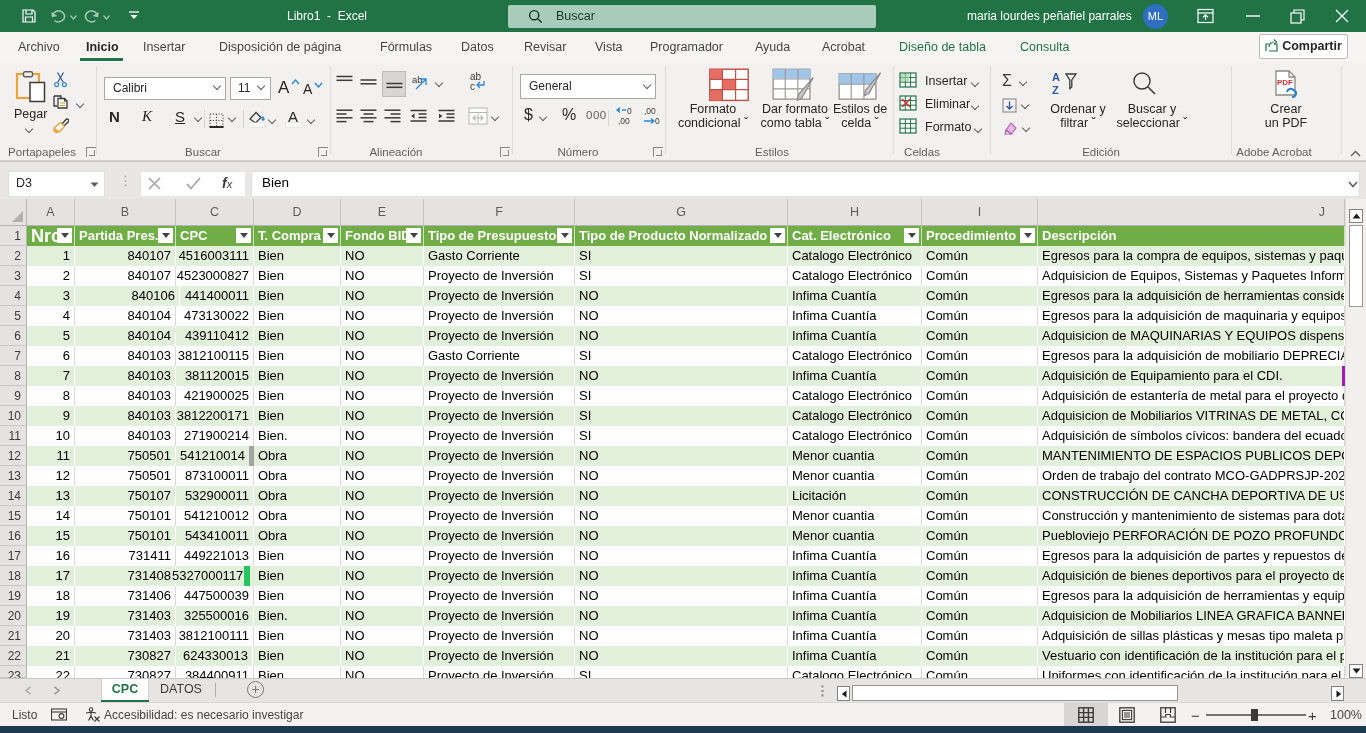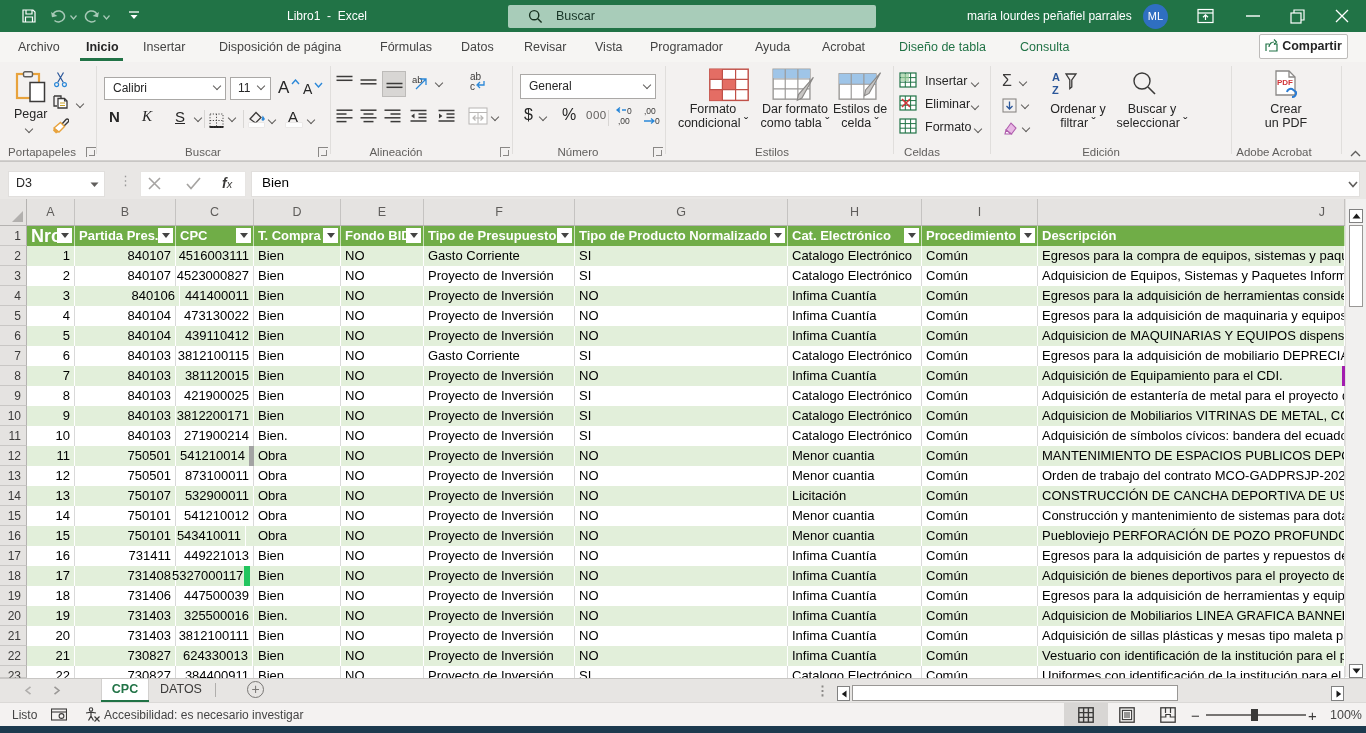--- a/index.html
+++ b/index.html
@@ -580,21 +580,21 @@
 <div class="dcell txt" style="left:397px;width:151px;border-right:1px solid #d9d9d9">Proyecto de Inversión</div>
 <div class="dcell txt" style="left:548px;width:213px;border-right:1px solid #d9d9d9">NO</div>
 <div class="dcell txt" style="left:761px;width:134px;border-right:1px solid #d9d9d9">Menor cuantia</div>
 <div class="dcell txt" style="left:895px;width:116px;border-right:1px solid #d9d9d9">Común</div>
 <div class="dcell txt" style="left:1011px;width:307px;border-right:1px solid #d9d9d9">Construcción y mantenimiento de sistemas para dotación de agua</div>
 </div>
 <div class="rnum" style="top:526px;height:20px;line-height:20px">16</div>
 <div class="drow" style="top:526px;height:20px;background:#e2efda">
 <div class="dcell num" style="left:0px;width:48px;border-right:1px solid #ffffff">15</div>
 <div class="dcell num" style="left:48px;width:101px;border-right:1px solid #ffffff">750101</div>
-<div class="dcell num" style="left:141px;width:78px;border-right:1px solid #ffffff">543410011</div>
+<div class="dcell num" style="left:149px;width:78px;border-right:1px solid #ffffff">543410011</div>
 <div class="dcell txt" style="left:227px;width:87px;border-right:1px solid #ffffff">Obra</div>
 <div class="dcell txt" style="left:314px;width:83px;border-right:1px solid #ffffff">NO</div>
 <div class="dcell txt" style="left:397px;width:151px;border-right:1px solid #ffffff">Proyecto de Inversión</div>
 <div class="dcell txt" style="left:548px;width:213px;border-right:1px solid #ffffff">NO</div>
 <div class="dcell txt" style="left:761px;width:134px;border-right:1px solid #ffffff">Menor cuantia</div>
 <div class="dcell txt" style="left:895px;width:116px;border-right:1px solid #ffffff">Común</div>
 <div class="dcell txt" style="left:1011px;width:307px;border-right:1px solid #ffffff">Puebloviejo PERFORACIÓN DE POZO PROFUNDO DE AGUA</div>
 </div>
 <div class="rnum" style="top:546px;height:20px;line-height:20px">17</div>
 <div class="drow" style="top:546px;height:20px;background:#ffffff">

